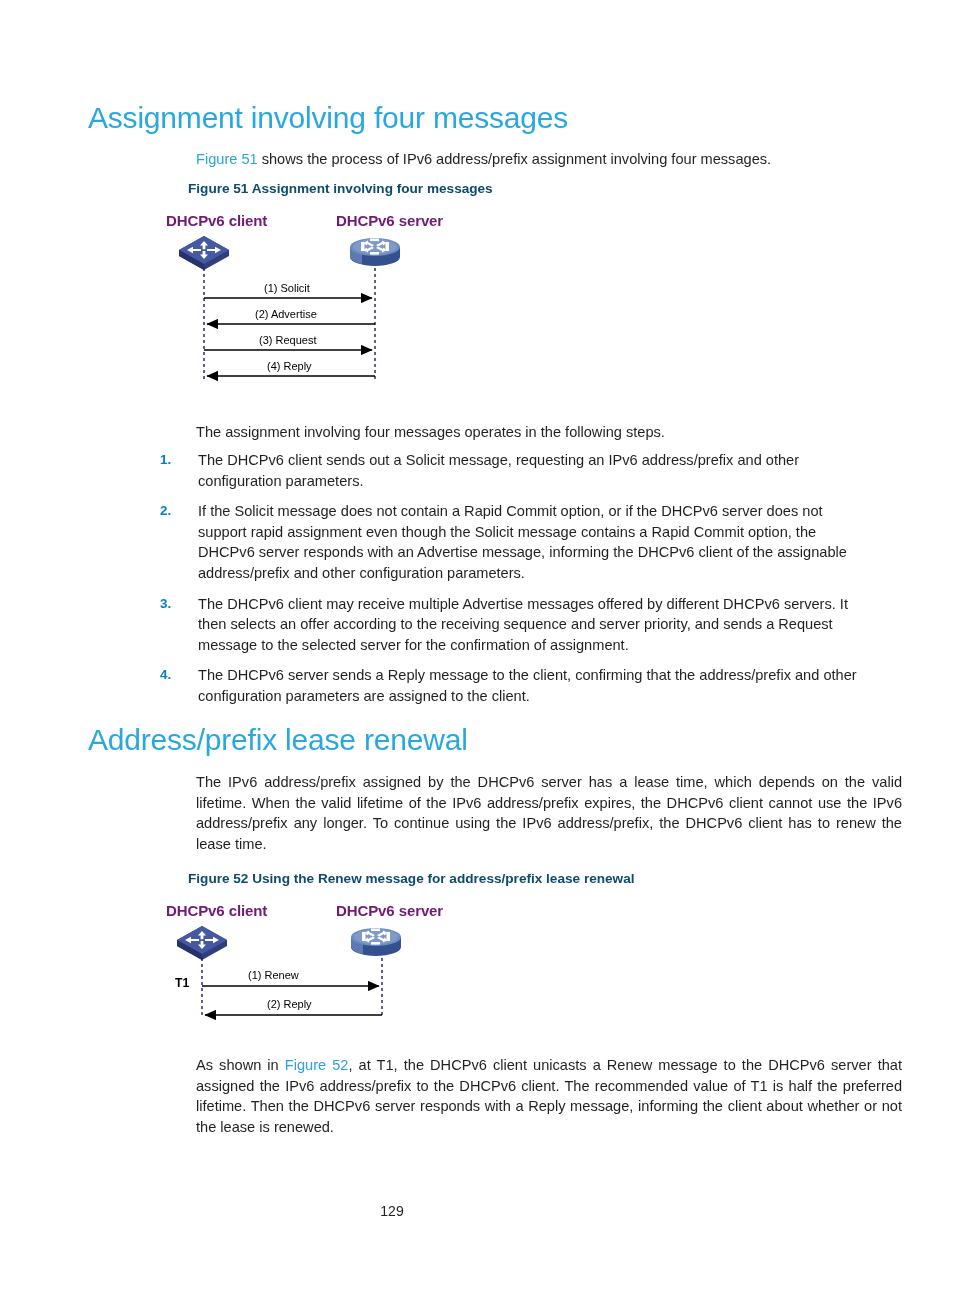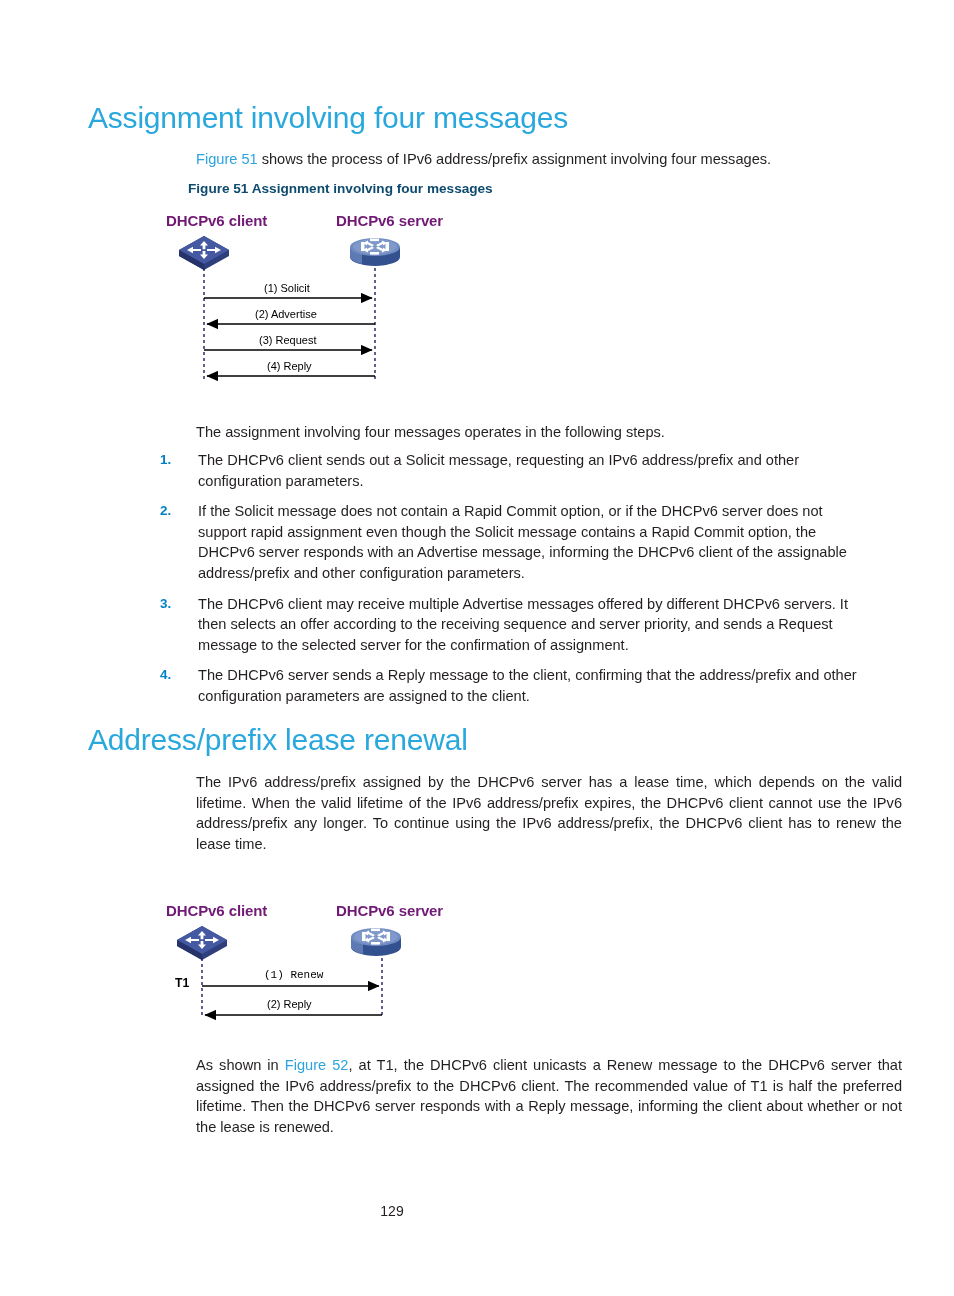--- a/index.html
+++ b/index.html
@@ -234,20 +234,21 @@
     <div class="li">
       <span class="num">4.</span>
       <span>The DHCPv6 server sends a Reply message to the client, confirming that the address/prefix and other configuration parameters are assigned to the client.</span>
     </div>
   </div>
 
   <div class="h1 h1-b">Address/prefix lease renewal</div>
 
   <div class="body-text just" style="left:160px; top:772px; width:706px;">The IPv6 address/prefix assigned by the DHCPv6 server has a lease time, which depends on the valid lifetime. When the valid lifetime of the IPv6 address/prefix expires, the DHCPv6 client cannot use the IPv6 address/prefix any longer. To continue using the IPv6 address/prefix, the DHCPv6 client has to renew the lease time.</div>
 
+  <div class="fig-cap" style="left:160px; top:871px;">Figure 52 Using the Renew message for address/prefix lease renewal</div>
 
   <div class="diagram" style="left:160px; top:898px; width:300px; height:125px;">
 
     <div class="dev-label" style="left:6px; top:4px;">DHCPv6 client</div>
     <div class="dev-label" style="left:176px; top:4px;">DHCPv6 server</div>
 
     <div style="position:absolute; left:15px; top:23px;">
       <svg width="54" height="40" viewBox="0 0 54 40">
         <path d="M2 19 L27 5 L52 19 L52 25 L27 39 L2 25 Z" fill="#2f3f7c"></path>
         <path d="M2 19 L27 5 L52 19 L27 33 Z" fill="#4459a2"></path>
@@ -290,21 +291,21 @@
         <marker id="arrL2" markerWidth="9" markerHeight="8" refX="8.5" refY="4" orient="auto">
           <path d="M0,0 L9,4 L0,8 Z" fill="#000000"></path>
         </marker>
       </defs>
       <line x1="42" y1="88" x2="219" y2="88" stroke="#000" stroke-width="1.3" marker-end="url(#arrR2)"></line>
       <line x1="222" y1="117" x2="45" y2="117" stroke="#000" stroke-width="1.3" marker-end="url(#arrL2)"></line>
     </svg>
 
     <div class="t-label" style="left:15px; top:78px;font-weight:bold;">T1</div>
 
-    <div class="msg-label" style="left:104px; top:71px;font-family:Liberation Mono, monospace;">(1) Renew</div>
+    <div class="msg-label" style="left:88px; top:71px;">(1) Renew</div>
     <div class="msg-label" style="left:107px; top:100px;">(2) Reply</div>
   </div>
 
   <div class="body-text just" style="left:160px; top:1055px; width:706px;">
     <span>As shown in </span><span class="xref">Figure 52</span><span>, at T1, the DHCPv6 client unicasts a Renew message to the DHCPv6 server that assigned the IPv6 address/prefix to the DHCPv6 client. The recommended value of T1 is half the preferred lifetime. Then the DHCPv6 server responds with a Reply message, informing the client about whether or not the lease is renewed.</span>
   </div>
 
   <div class="pagenum">129</div>
 
 </div>

